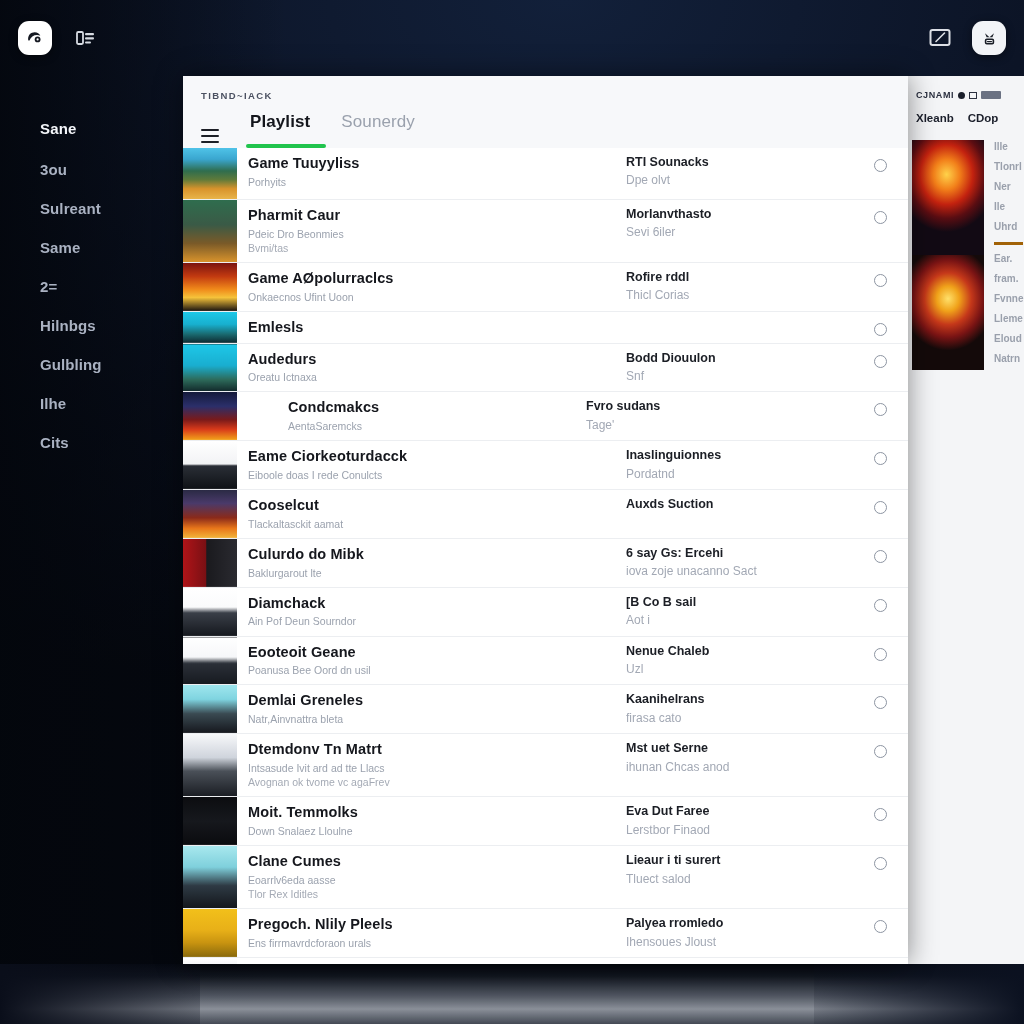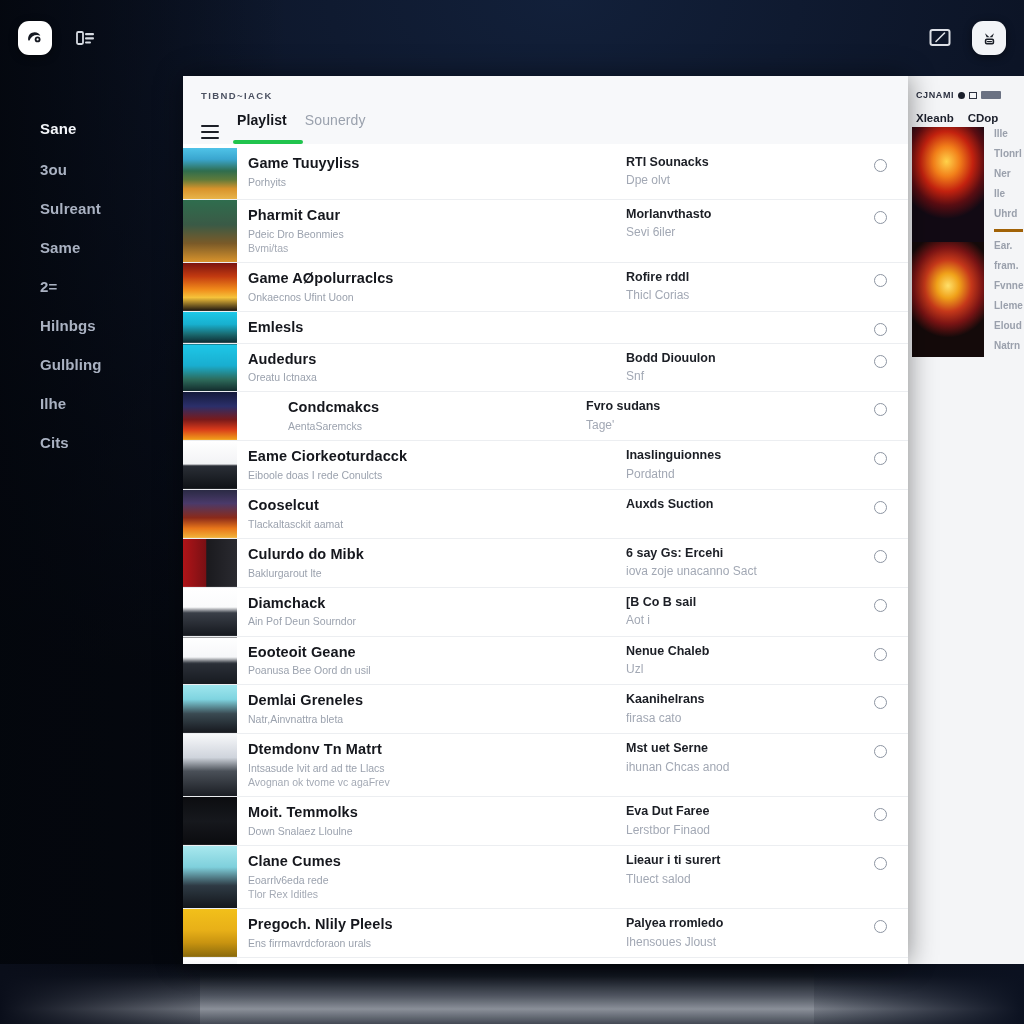--- a/index.html
+++ b/index.html
@@ -112,22 +112,22 @@
   }
   .tabrow {
     display:flex; align-items:flex-end; gap:18px;
     padding: 11px 0 0 0;
     position:relative;
   }
   .hamburger { width:18px; height:14px; display:flex; flex-direction:column; justify-content:space-between; margin-bottom:5px; }
   .hamburger i { display:block; height:2px; background:#1c1f26; border-radius:1px; }
   .hamburger i:nth-child(2){ width:100%; }
   .tab {
-    font-size:14px; font-weight:700; color:#14161c; padding-bottom:16px;
-    position:relative; letter-spacing:.1px;
+    font-size:17px; font-weight:700; color:#14161c; padding-bottom:16px;
+    position:relative; letter-spacing:.1px;margin-left:13px;
   }
   .tab.inactive { color:#9aa1ad; font-weight:500; }
   .tab.active::after {
     content:""; position:absolute; left:-4px; right:-16px; bottom:0;
     height:4px; background:#21c44d; border-radius:2px;
   }
 
   
   .list { position:absolute; left:0; right:0; top:72px; bottom:0; overflow:hidden; background:#fff; }
   .row {
@@ -156,21 +156,21 @@
     width:13px; height:13px; border-radius:50%;
     border:1.6px solid #8d95a2; background:transparent;
   }
 
   
   .rail {
     position:absolute; right:0; top:76px; width:116px; bottom:60px;
     background:#f4f5f7;
     z-index: 24;
   }
-  .rail-head { height:51px; padding:14px 10px 0 8px; }
+  .rail-head { height:64px; padding:14px 10px 0 8px; }
   .rail-topline {
     font-size:9px; font-weight:700; color:#2b3040; letter-spacing:.6px;
     display:flex; align-items:center; gap:4px; filter: blur(.3px);
   }
   .rail-dot { width:7px; height:7px; border-radius:50%; background:#1b1f2b; display:inline-block; }
   .rail-sq  { width:8px; height:7px; border:1.4px solid #2b3040; display:inline-block; }
   .rail-bar { width:20px; height:8px; background:#6a7182; display:inline-block; border-radius:1px; }
   .rail-tabs { display:flex; gap:14px; margin-top:12px; }
   .rail-tab { font-size:11.5px; font-weight:700; color:#1b1f2b; filter: blur(.3px); }
 
@@ -444,21 +444,21 @@
             <div class="r-sub">Lerstbor Finaod</div>
           </div>
           <div class="row-act">
             <div class="circ"></div>
           </div>
         </div>
         <div class="row" style="min-height: 54px;">
           <div class="thumb" style="background-image: linear-gradient(rgb(168, 232, 238) 0%, rgb(127, 208, 220) 34%, rgb(46, 58, 68) 64%, rgb(20, 23, 28) 100%);"></div>
           <div class="row-mid">
             <div class="t-main">Clane Cumes</div>
-            <div class="t-sub">Eoarrlv6eda rede</div>
+            <div class="t-sub">Eoarrlv6eda aasse</div>
             <div class="t-sub2">Tlor Rex Iditles</div>
           </div>
           <div class="row-right">
             <div class="r-main">Lieaur i ti surert</div>
             <div class="r-sub">Tluect salod</div>
           </div>
           <div class="row-act">
             <div class="circ"></div>
           </div>
         </div>

